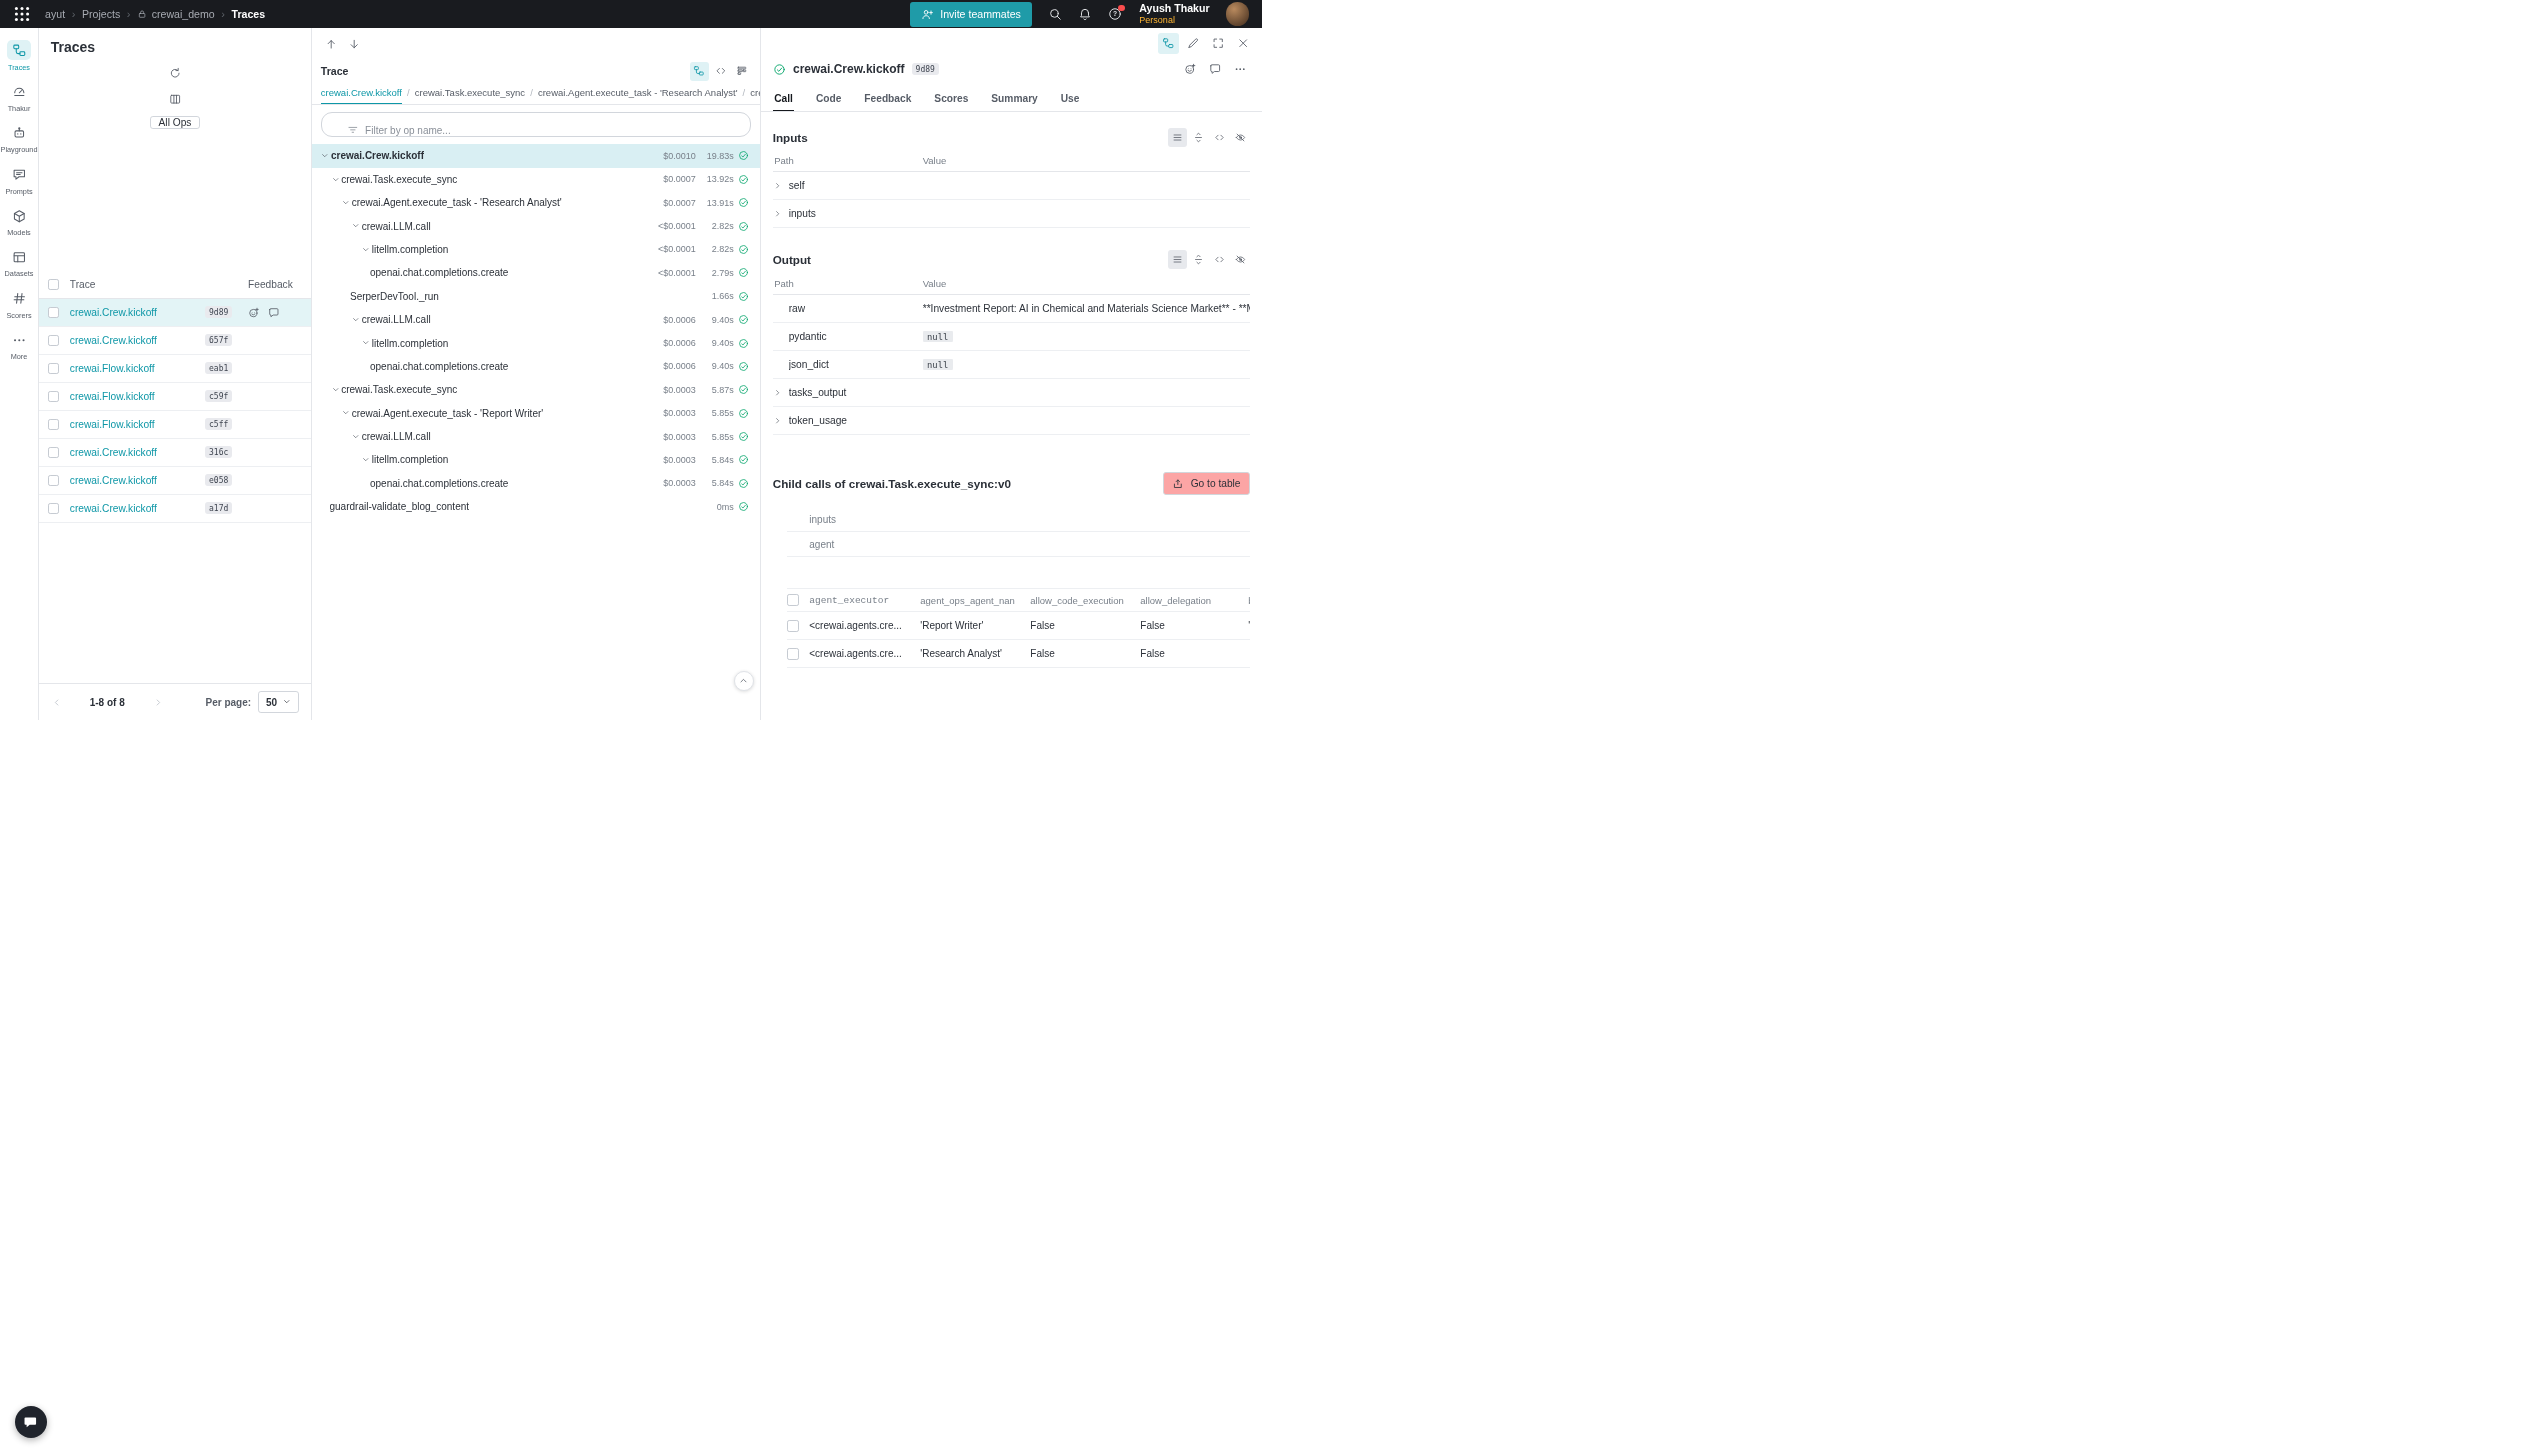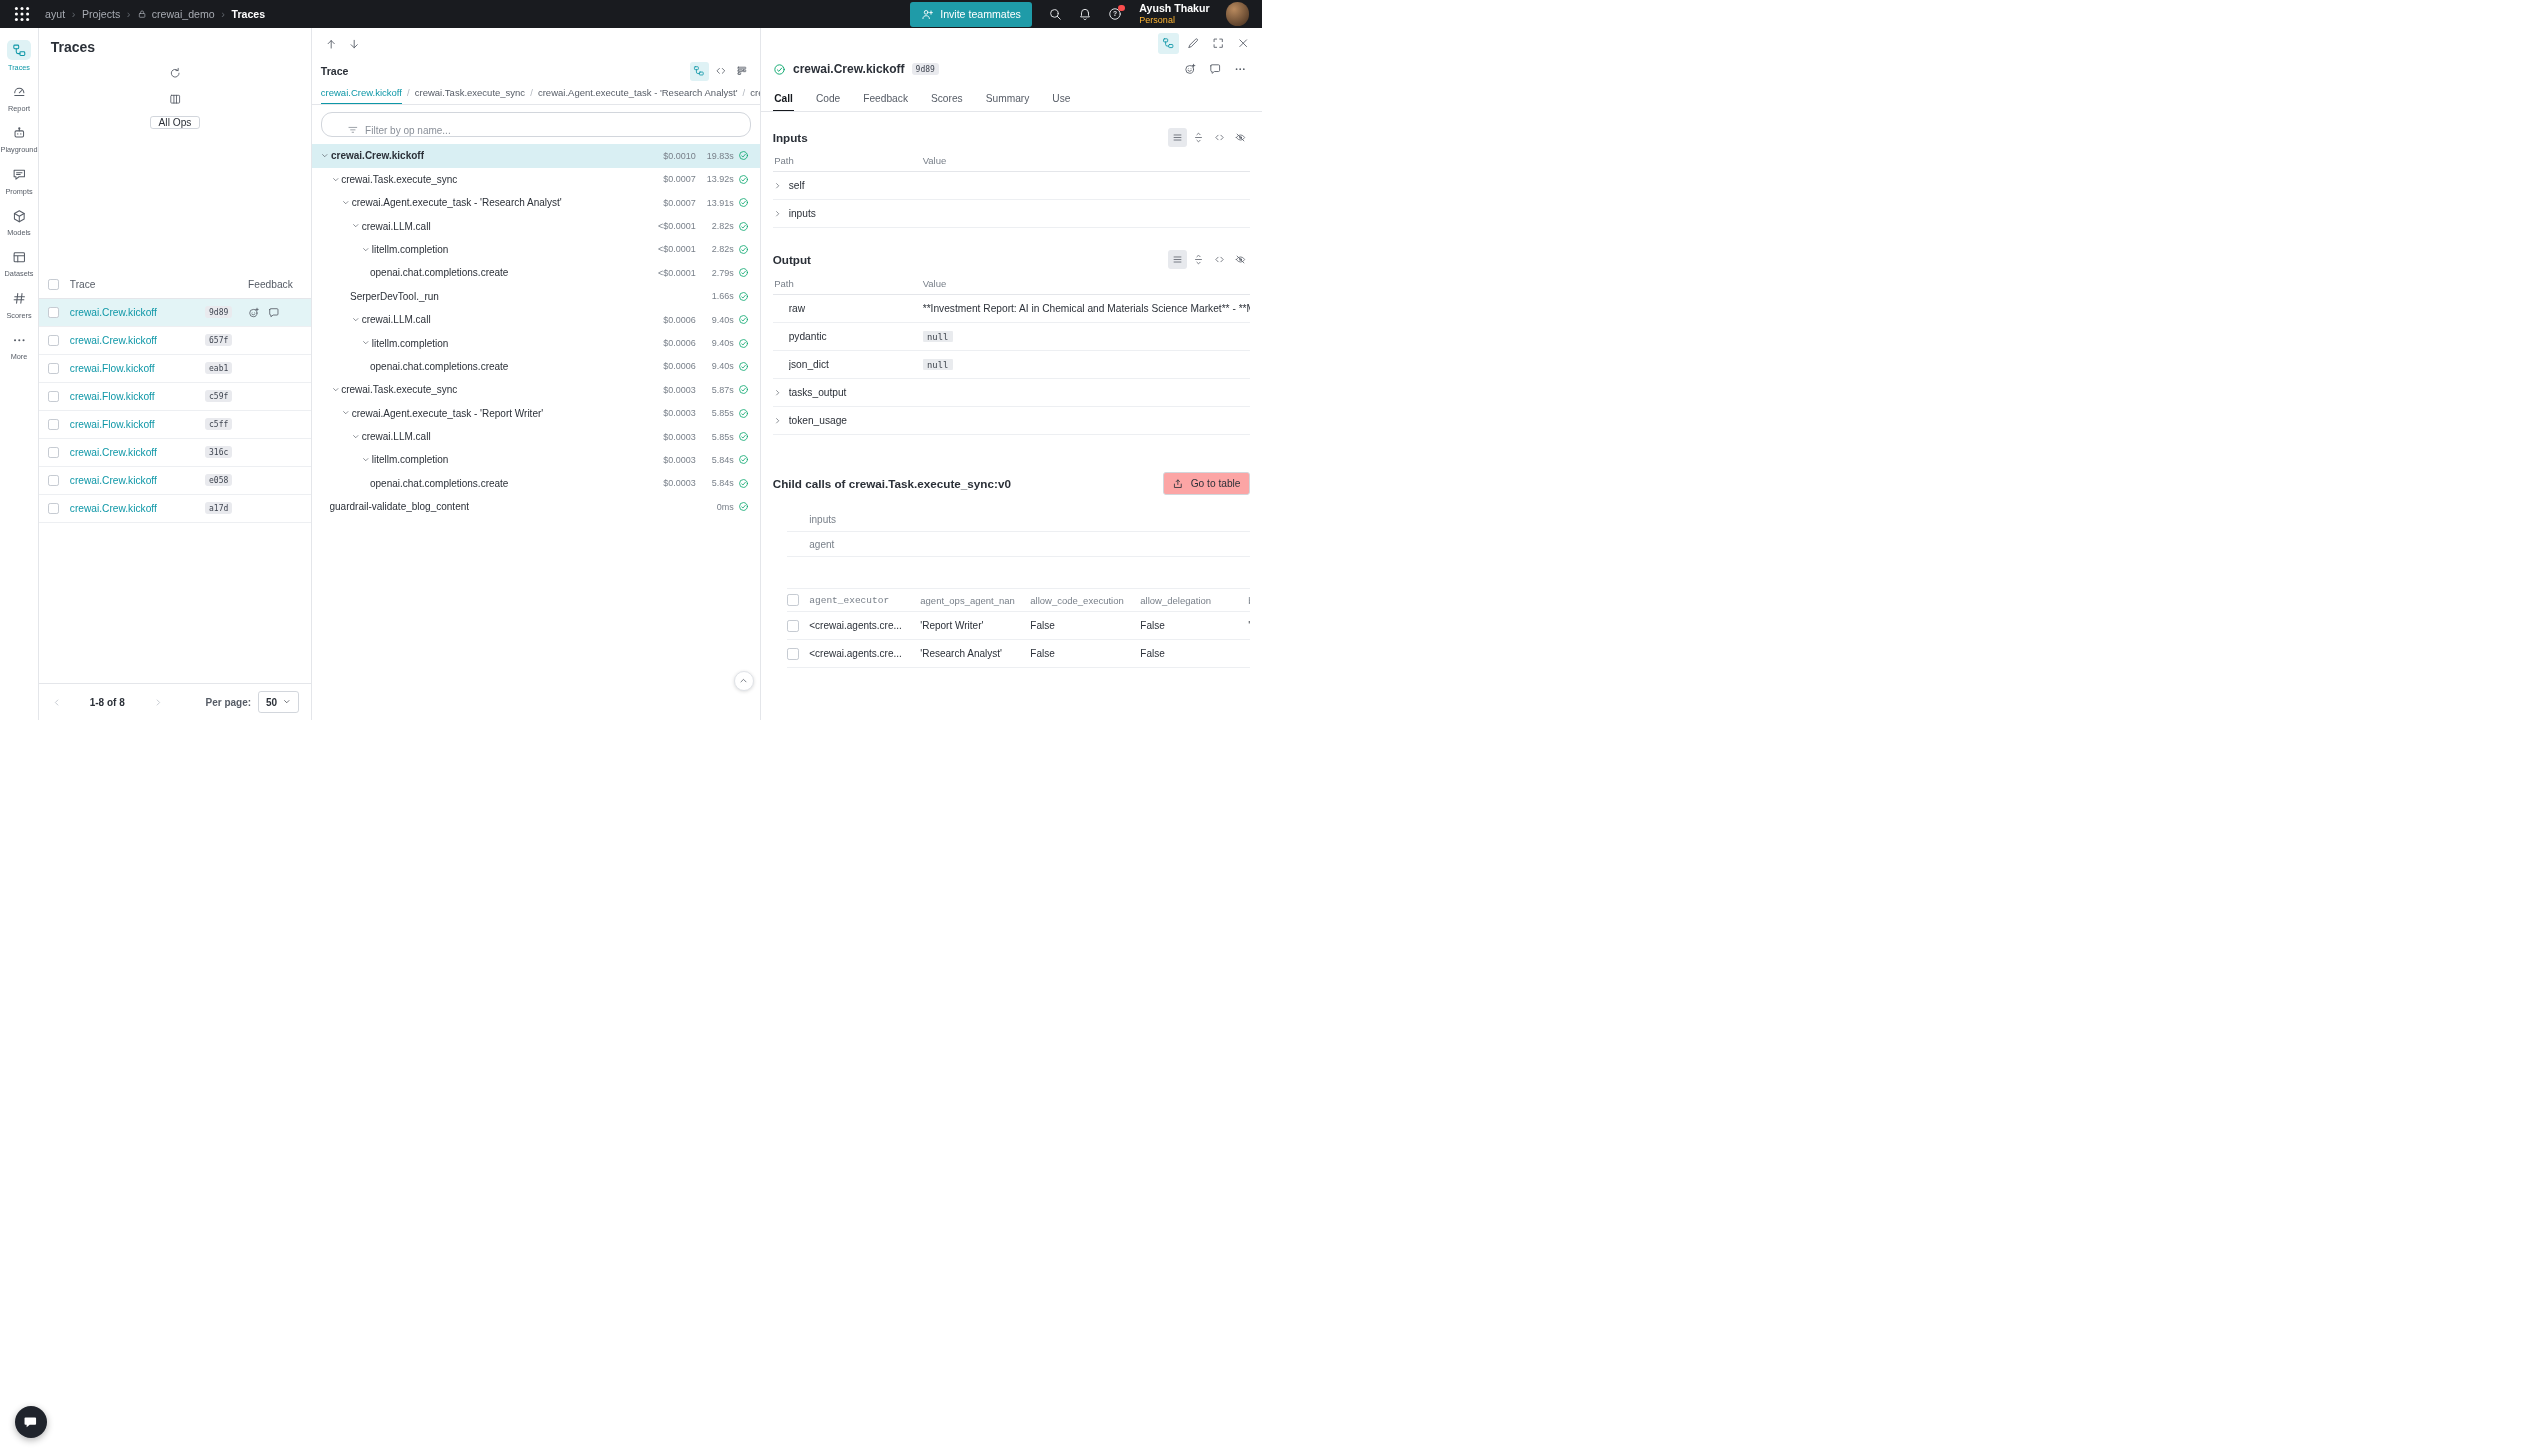--- a/index.html
+++ b/index.html
@@ -103,21 +103,21 @@
 
   
   .detail-panel{flex:1;display:flex;flex-direction:column;min-width:0;}
   .dp-toolbar{height:31px;display:flex;align-items:center;justify-content:flex-end;gap:4.4px;padding:0 8.8px;}
   .dp-toolbar .icon-btn{width:20.5px;height:20.5px;}
   .dp-header{display:flex;align-items:center;gap:7.3px;padding:0 11.7px 6.6px;}
   .dp-check{color:var(--green);}
   .dp-title{font-size:12px;font-weight:700;}
   .dp-hicons{margin-left:auto;display:flex;gap:4.4px;}
   .dp-tabs{display:flex;gap:20px;padding:0 11.7px;border-bottom:0.7px solid var(--border);}
-  .tab{padding:6.6px 1.5px 6.6px;font-size:10.2px;color:var(--muted);cursor:pointer;border-bottom:1.5px solid transparent;margin-bottom:-0.7px;}
+  .tab{padding:6.6px 1.5px 6.6px;font-size:10.2px;color:var(--muted);cursor:pointer;border-bottom:1.5px solid transparent;margin-bottom:-0.7px;font-weight:bold;}
   .tab.active{color:#15181d;font-weight:700;border-bottom-color:#15181d;}
   .dp-content{flex:1;overflow:hidden;padding:16px 11.7px 0;}
   .sec-head{display:flex;align-items:center;justify-content:space-between;margin-bottom:3.7px;}
   .sec-title{font-size:11.7px;font-weight:700;}
   .iconbar{display:flex;gap:2.2px;}
   .iconbar .icon-btn{width:19px;height:19px;}
   .icon-btn.active-gray{background:#e7e9ed;}
   .kv-head{display:flex;height:22px;align-items:center;font-size:9.5px;color:var(--faint);border-bottom:0.7px solid var(--border);}
   .kv-head .ph{width:150px;padding-left:1.5px;flex:none;}
   .kv-head .vh{flex:1;}
@@ -233,21 +233,21 @@
         <span class="lbl">Traces</span>
       </div>
       <div class="rail-item">
         <div class="ricon">
           <svg width="14.6" height="14.6" viewBox="0 0 24 24" fill="none" stroke="currentColor" stroke-width="1.7" stroke-linecap="round" stroke-linejoin="round">
             <path d="M4.5 14.5a7.5 7.5 0 0 1 15 0"></path>
             <path d="M12 14.5l3.8-3.8"></path>
             <path d="M4.5 19h15"></path>
           </svg>
         </div>
-        <span class="lbl">Report</span>
+        <span class="lbl">Thakur</span>
       </div>
       <div class="rail-item">
         <div class="ricon">
           <svg width="14.6" height="14.6" viewBox="0 0 24 24" fill="none" stroke="currentColor" stroke-width="1.7" stroke-linecap="round" stroke-linejoin="round">
             <rect x="5" y="8" width="14" height="10" rx="2"></rect>
             <circle cx="9.5" cy="13" r="1.1" fill="currentColor" stroke="none"></circle>
             <circle cx="14.5" cy="13" r="1.1" fill="currentColor" stroke="none"></circle>
             <path d="M12 8V5"></path>
             <circle cx="12" cy="4" r="1"></circle>
           </svg>

